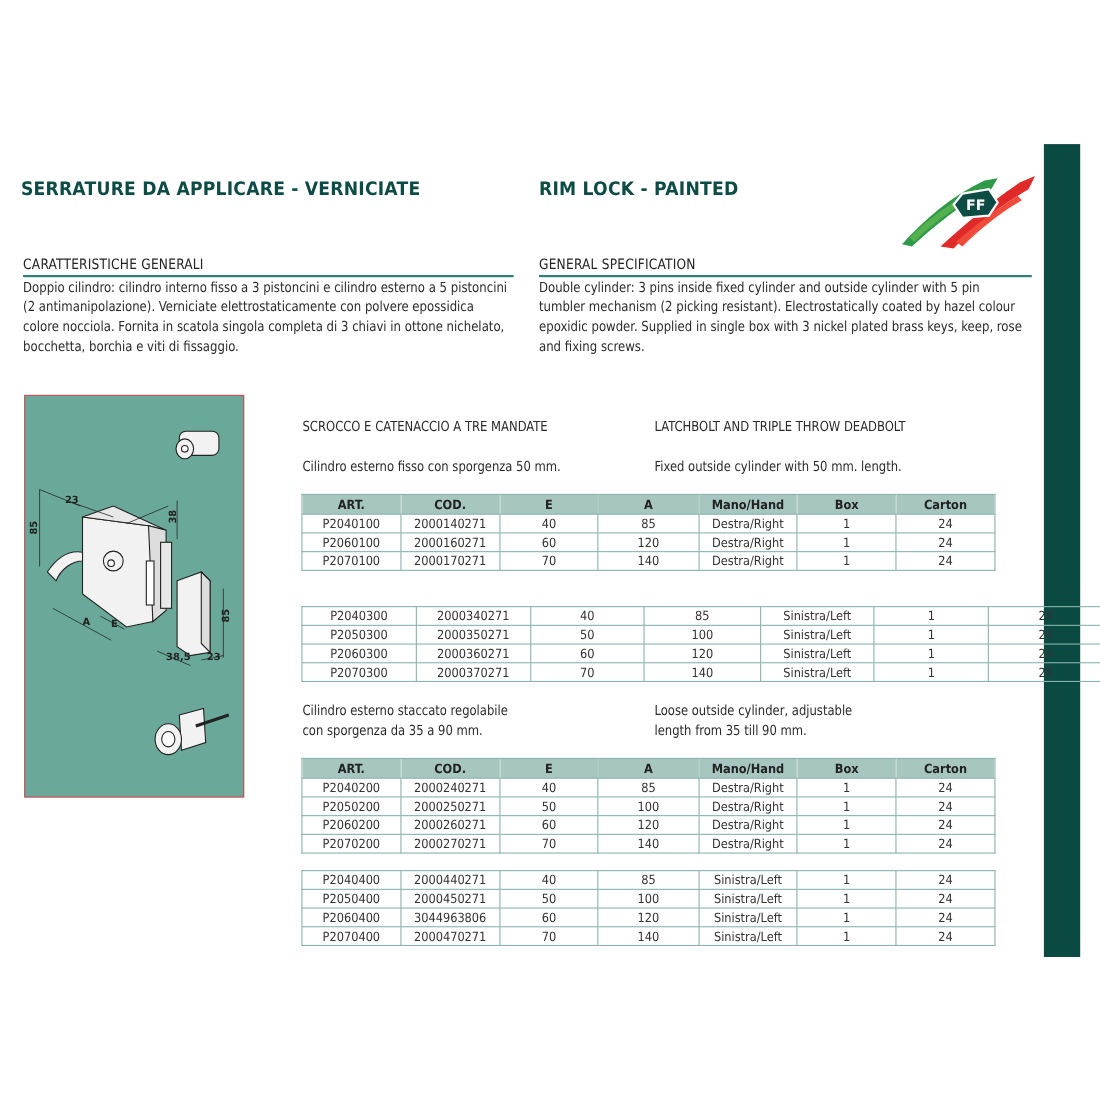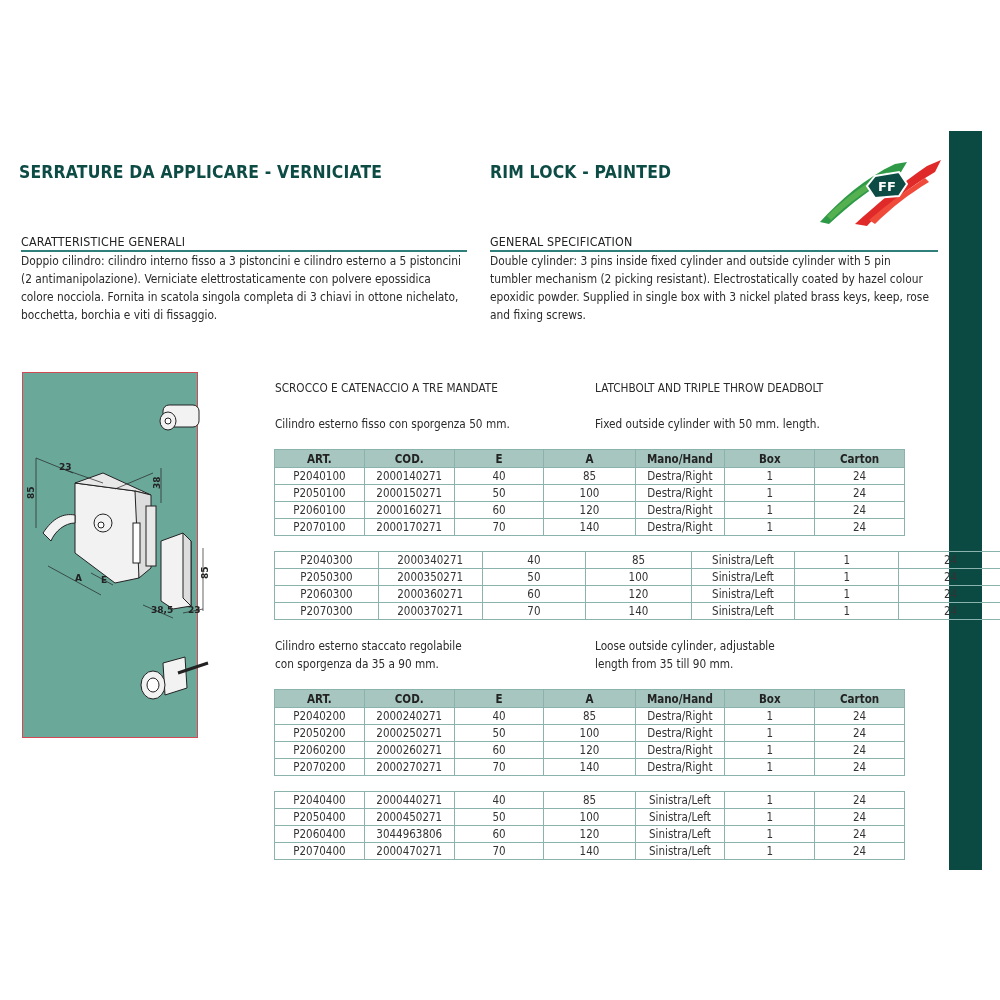--- a/index.html
+++ b/index.html
@@ -44,21 +44,21 @@
 <div class="abs sidebar" style="left:949px; top:131px; width:33px; height:739px;"></div>
 
 <div class="abs section-head" style="left:21px; top:234px;">CARATTERISTICHE GENERALI</div>
 <div class="abs rule" style="left:21px; top:250px; width:446px;"></div>
 <div class="abs para" style="left:21px; top:252px; width:470px;">Doppio cilindro: cilindro interno fisso a 3 pistoncini e cilindro esterno a 5 pistoncini (2 antimanipolazione). Verniciate elettrostaticamente con polvere epossidica colore nocciola. Fornita in scatola singola completa di 3 chiavi in ottone nichelato, bocchetta, borchia e viti di fissaggio.</div>
 
 <div class="abs section-head" style="left:490px; top:234px;">GENERAL SPECIFICATION</div>
 <div class="abs rule" style="left:490px; top:250px; width:448px;"></div>
 <div class="abs para" style="left:490px; top:252px; width:470px;">Double cylinder: 3 pins inside fixed cylinder and outside cylinder with 5 pin tumbler mechanism (2 picking resistant). Electrostatically coated by hazel colour epoxidic powder. Supplied in single box with 3 nickel plated brass keys, keep, rose and fixing screws.</div>
 
-<div class="abs illus" style="left:22px; top:372px; width:176px; height:366px;">
+<div class="abs illus" style="left:22px; top:359px; width:200px; height:366px;">
   <svg width="197" height="363" viewBox="0 0 197 363">
 
     <g>
       <rect x="140" y="32" width="36" height="22" rx="6" fill="#f2f2f2" stroke="#222" stroke-width="1"></rect>
       <ellipse cx="145" cy="48" rx="8" ry="9" fill="#f2f2f2" stroke="#222"></ellipse>
       <circle cx="145" cy="48" r="3" fill="#fff" stroke="#222"></circle>
     </g>
 
     <polygon points="52,110 112,118 120,140 116,205 92,210 52,180" fill="#f2f2f2" stroke="#222" stroke-width="1"></polygon>
     <polygon points="52,110 80,100 128,122 112,118" fill="#e8e8e8" stroke="#222" stroke-width="1"></polygon>
@@ -132,29 +132,20 @@
   <tr>
         <td>P2040100</td>
         <td>2000140271</td>
         <td>40</td>
         <td>85</td>
         <td>Destra/Right</td>
         <td>1</td>
         <td class="sep">24</td>
       </tr>
   <tr>
-        <td>P2050100</td>
-        <td>2000150271</td>
-        <td>50</td>
-        <td>100</td>
-        <td>Destra/Right</td>
-        <td>1</td>
-        <td class="sep">24</td>
-      </tr>
-  <tr>
         <td>P2060100</td>
         <td>2000160271</td>
         <td>60</td>
         <td>120</td>
         <td>Destra/Right</td>
         <td>1</td>
         <td class="sep">24</td>
       </tr>
   <tr>
         <td>P2070100</td>

